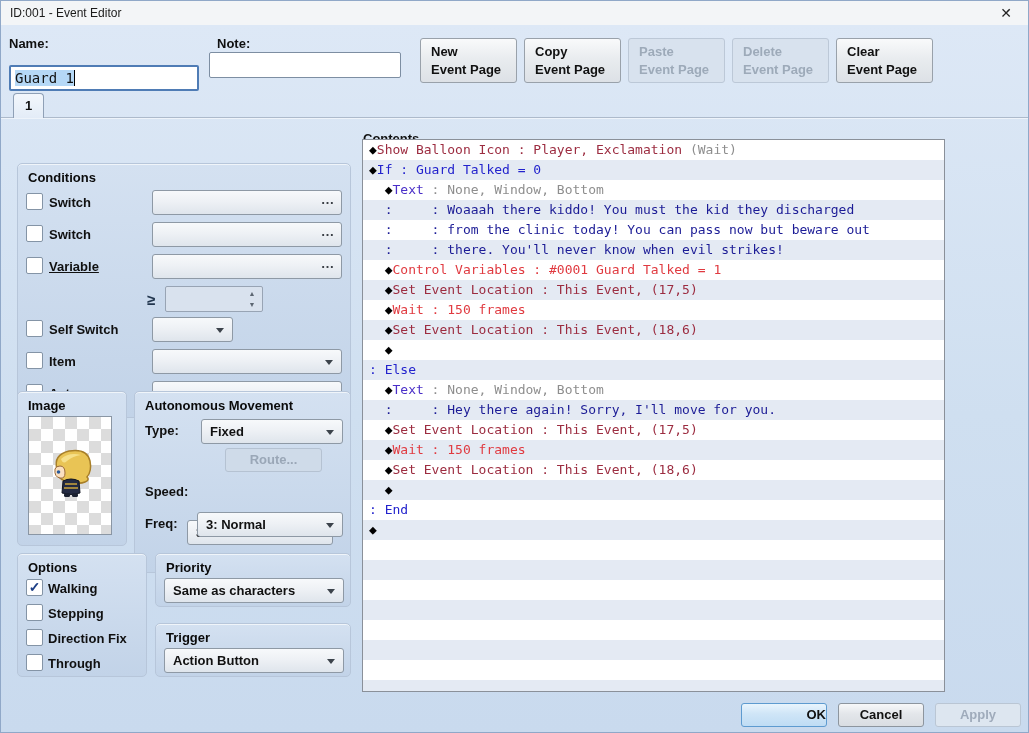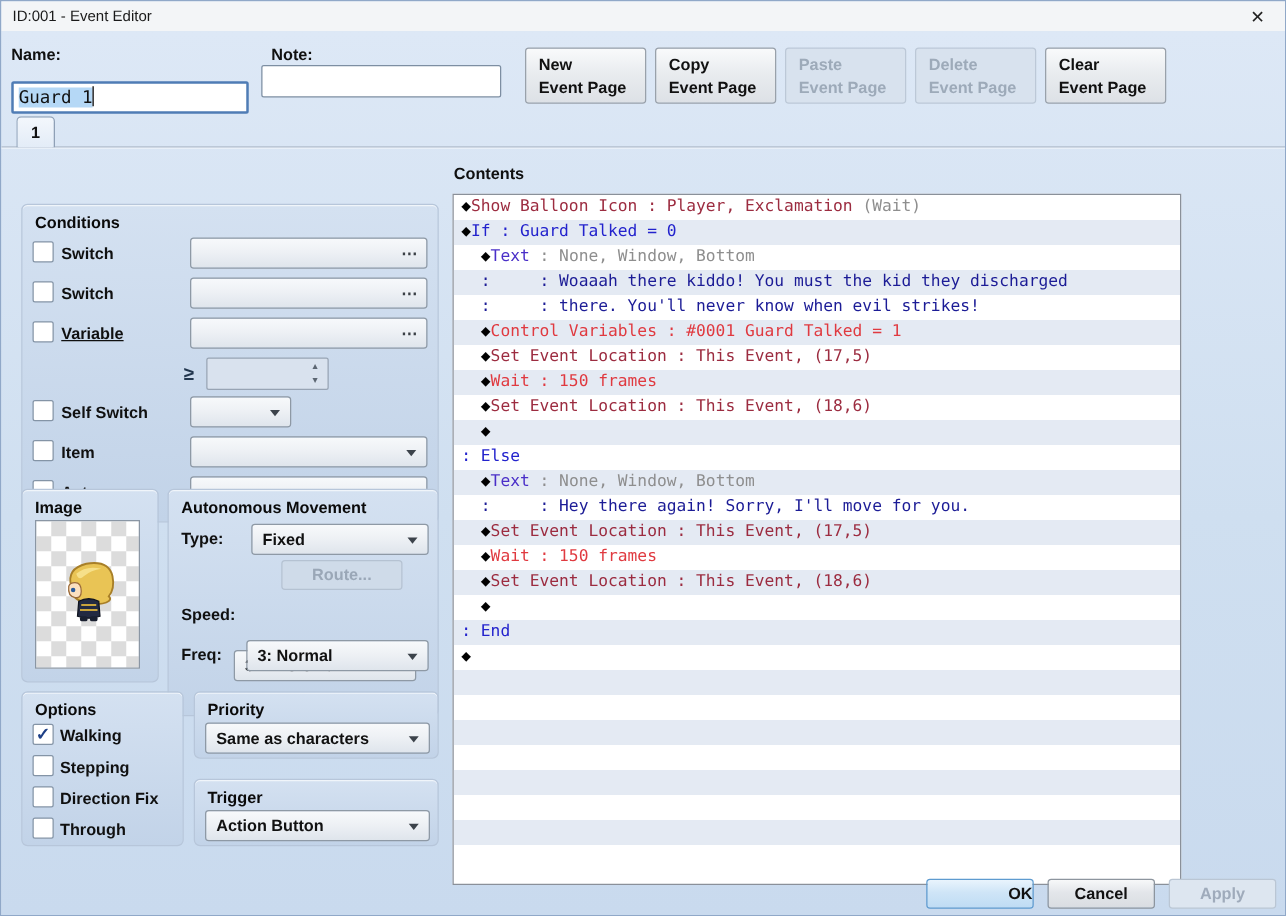--- a/index.html
+++ b/index.html
@@ -72,21 +72,21 @@
   .gte { position:absolute; font-size:15px; font-weight:700; color:#22364e; }
 
   
   .sprite-box { position:absolute; left:10px; top:24px; width:84px; height:119px;
                 border:1px solid #8a96a4; background:
                   conic-gradient(#dcdcdc 90deg,#ffffff 90deg 180deg,#dcdcdc 180deg 270deg,#ffffff 270deg);
                 background-size:24px 24px; background-color:#fff; cursor:pointer; }
   .sprite { position:absolute; left:18px; top:30px; }
 
   
-  .contents-list { position:absolute; left:361px; top:130px; width:583px; height:553px;
+  .contents-list { position:absolute; left:361px; top:114px; width:583px; height:553px;
                    background:#fff; border:1px solid #8a9099; overflow:hidden; }
   .crow { height:20px; line-height:20px; white-space:pre;
           font-family:"DejaVu Sans Mono", monospace; font-size:13px; padding-left:6px; }
   .crow:nth-child(even) { background:#e4eaf3; }
   .c-k   { color:#000000; }
   .c-flow{ color:#2323cd; }
   .c-txt { color:#4a2fc8; }
   .c-dlg { color:#1c1c96; }
   .c-gry { color:#8e8e8e; }
   .c-sys { color:#e03a40; }
@@ -266,20 +266,21 @@
         <span class="arrow"></span>
       </div>
     </div>
 
     <span class="lbl" style="left:362px; top:106px;">Contents</span>
     <div class="contents-list">
         <div class="crow"><span class="c-k">◆</span><span class="c-mov">Show Balloon Icon : Player, Exclamation</span><span class="c-gry"> (Wait)</span></div>
         <div class="crow"><span class="c-k">◆</span><span class="c-flow">If : Guard Talked = 0</span></div>
         <div class="crow"><span class="c-k">  ◆</span><span class="c-txt">Text</span><span class="c-gry"> : None, Window, Bottom</span></div>
         <div class="crow"><span class="c-dlg">  :     : Woaaah there kiddo! You must the kid they discharged</span></div>
+        <div class="crow"><span class="c-dlg">  :     : from the clinic today! You can pass now but beware out</span></div>
         <div class="crow"><span class="c-dlg">  :     : there. You'll never know when evil strikes!</span></div>
         <div class="crow"><span class="c-k">  ◆</span><span class="c-sys">Control Variables : #0001 Guard Talked = 1</span></div>
         <div class="crow"><span class="c-k">  ◆</span><span class="c-mov">Set Event Location : This Event, (17,5)</span></div>
         <div class="crow"><span class="c-k">  ◆</span><span class="c-sys">Wait : 150 frames</span></div>
         <div class="crow"><span class="c-k">  ◆</span><span class="c-mov">Set Event Location : This Event, (18,6)</span></div>
         <div class="crow"><span class="c-k">  ◆</span></div>
         <div class="crow"><span class="c-flow">: Else</span></div>
         <div class="crow"><span class="c-k">  ◆</span><span class="c-txt">Text</span><span class="c-gry"> : None, Window, Bottom</span></div>
         <div class="crow"><span class="c-dlg">  :     : Hey there again! Sorry, I'll move for you.</span></div>
         <div class="crow"><span class="c-k">  ◆</span><span class="c-mov">Set Event Location : This Event, (17,5)</span></div>

